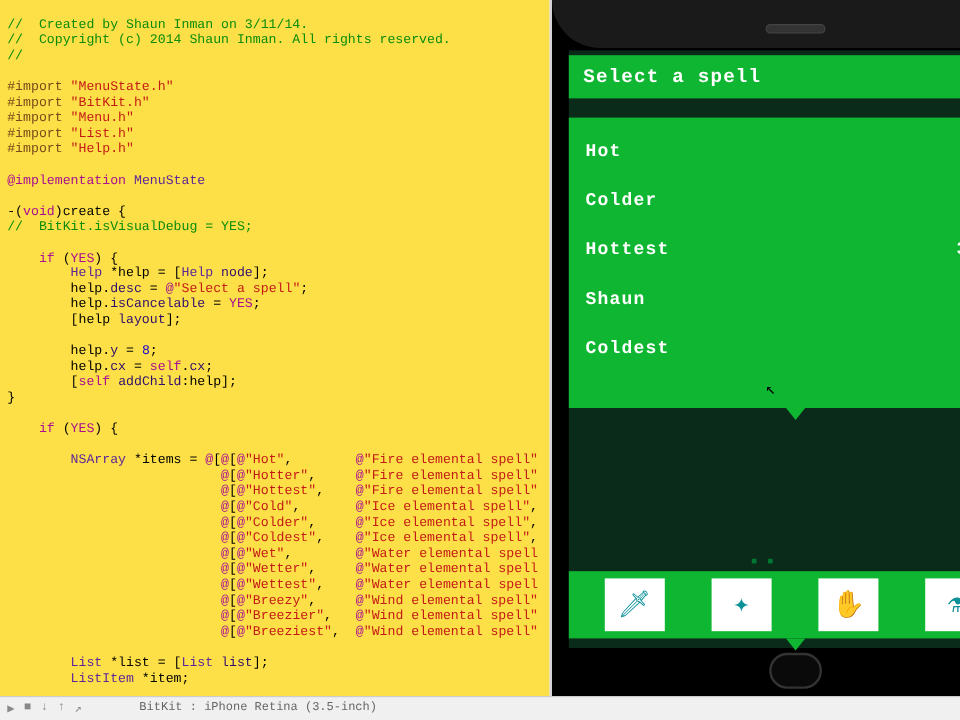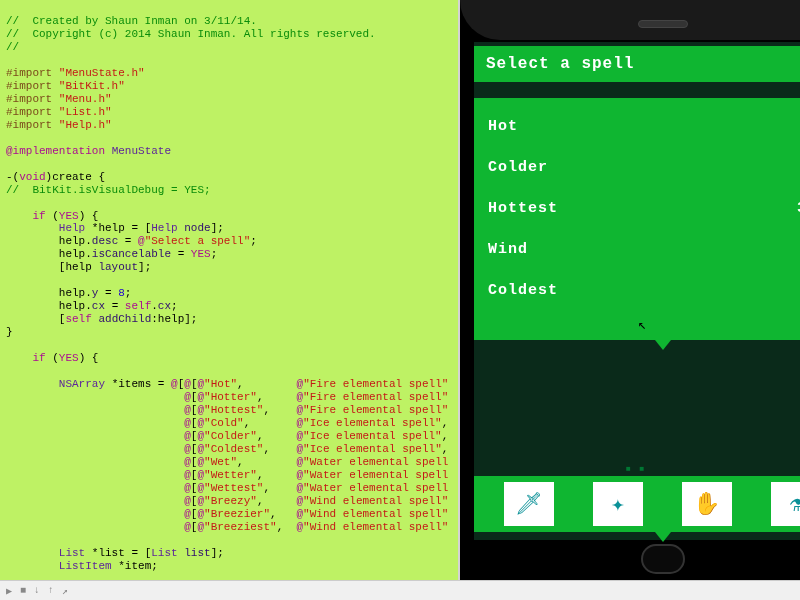--- a/index.html
+++ b/index.html
@@ -1,17 +1,17 @@
 <!DOCTYPE html>
 <html><head>
 <meta charset="utf-8">
 <style>
 * { margin: 0; padding: 0; box-sizing: border-box; }
 body { font-family: Menlo, Monaco, 'Courier New', monospace; font-size: 11px; background: #fff; overflow: hidden; width: 800px; height: 600px; position: relative; }
-.editor { position: absolute; left: 0; top: 0; width: 458px; height: 580px; background: #bef264; padding: 2px 6px; line-height: 1.18; white-space: pre; overflow: hidden; }
+.editor { position: absolute; left: 0; top: 0; width: 458px; height: 580px; background: #fde047; padding: 2px 6px; line-height: 1.18; white-space: pre; overflow: hidden; }
 .divider { position: absolute; left: 458px; top: 0; width: 2px; height: 600px; background: #d4d4d4; }
 .simulator { position: absolute; left: 460px; top: 0; width: 405px; height: 580px; background: #000; }
 .phone-top { position: absolute; top: 0; left: 0; right: 0; height: 40px; background: #1a1a1a; border-radius: 0 0 40px 40px; }
 .speaker { position: absolute; top: 20px; left: 50%; transform: translateX(-50%); width: 50px; height: 8px; background: #333; border-radius: 4px; border: 1px solid #444; }
 .game { position: absolute; top: 42px; left: 14px; right: 14px; bottom: 40px; background: #0a2a1a; }
 .title-row { position: absolute; top: 46px; left: 14px; right: 14px; height: 36px; display: flex; gap: 6px; }
 .title-bar { flex: 1; background: #0fb631; display: flex; align-items: center; padding: 0 12px; font-family: 'Courier New', monospace; font-weight: bold; font-size: 16px; color: #fff; letter-spacing: 1px; }
 .close-btn { width: 38px; background: #0fb631; display: flex; align-items: center; justify-content: center; cursor: pointer; }
 .close-x { color: #fff; font-weight: bold; font-size: 20px; }
 .list-panel { position: absolute; top: 98px; left: 14px; right: 14px; height: 242px; background: #0fb631; padding: 8px 0; }
@@ -109,21 +109,21 @@
       </div>
     <div class="list-item">
         <span>Colder</span>
         <span>9MP</span>
       </div>
     <div class="list-item">
         <span>Hottest</span>
         <span>30MP</span>
       </div>
     <div class="list-item">
-        <span>Wind</span>
+        <span>Shaun</span>
         <span>3MP</span>
       </div>
     <div class="list-item">
         <span>Coldest</span>
         <span>9MP</span>
       </div>
   </div>
   <div class="notch-down" style="top:340px"></div>
 
   <div class="cursor" style="left:178px; top:316px">↖</div>
@@ -147,13 +147,14 @@
 
   <div class="home-btn"></div>
 </div>
 
 <div class="statusbar">
   <span class="sb-icon">▶</span>
   <span class="sb-icon">■</span>
   <span class="sb-icon">↓</span>
   <span class="sb-icon">↑</span>
   <span class="sb-icon">↗</span>
+  <span style="margin-left:40px">BitKit : iPhone Retina (3.5-inch)</span>
 </div>
 
 </body></html>

